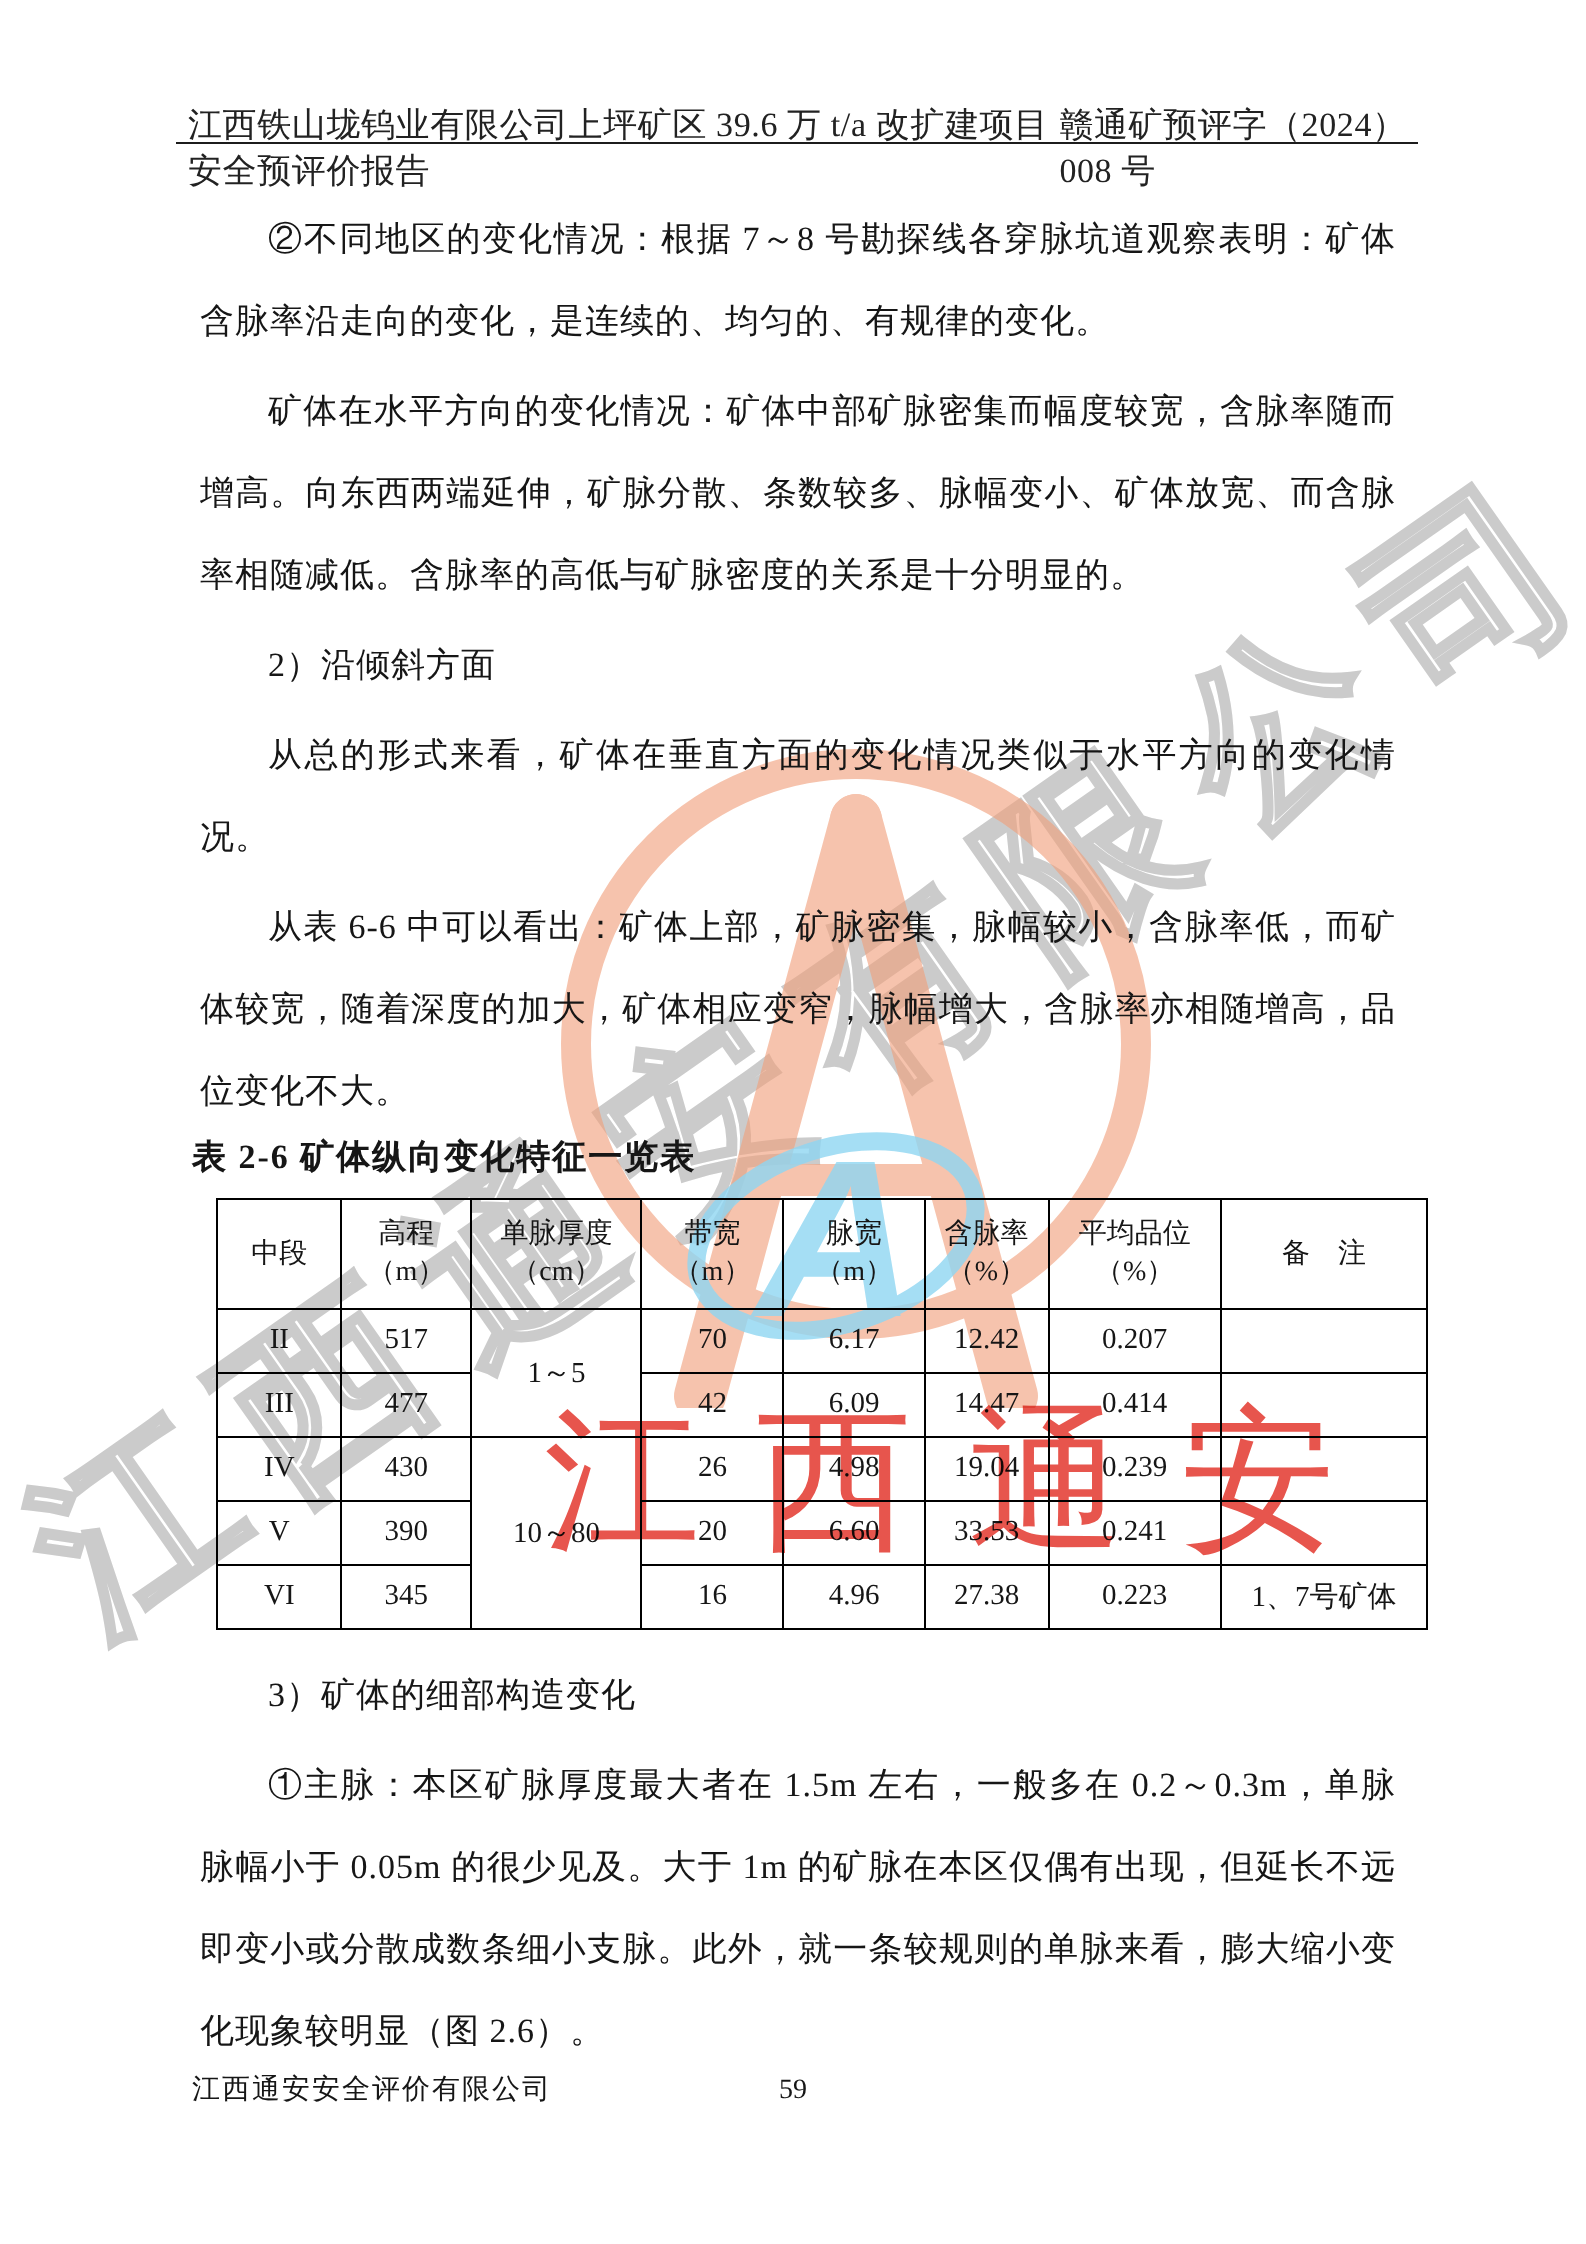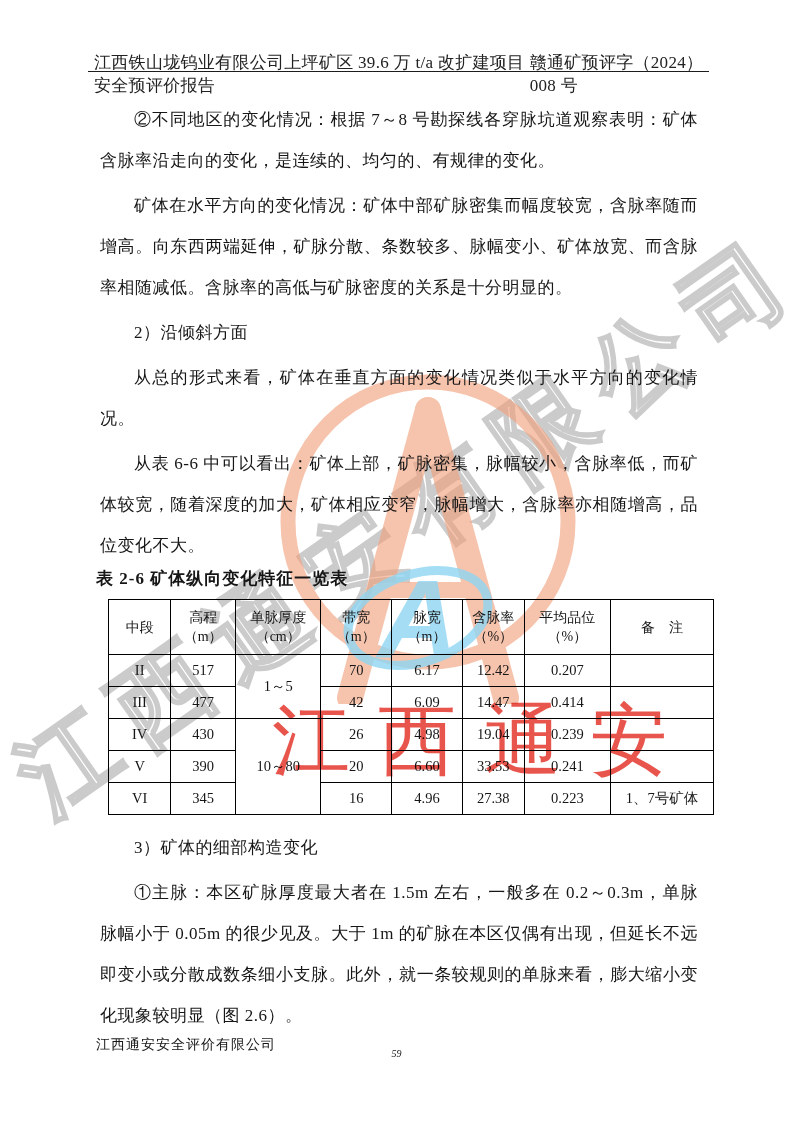--- a/index.html
+++ b/index.html
@@ -32,21 +32,21 @@
   table.t26 th,table.t26 td{
     border:1px solid #000;text-align:center;vertical-align:middle;
     padding:0;font-weight:normal;
   }
   table.t26 th{height:54px;font-size:14px;line-height:19px;white-space:pre-line;}
   table.t26 td{height:31px;font-size:14.5px;}
   .after-table{margin-top:6px;}
   
   .ftr{position:absolute;top:1032px;left:96px;right:96px;height:24px;font-size:14px;}
   .ftr-company{position:absolute;left:0;top:4px;letter-spacing:1px;}
-  .ftr-page{position:absolute;left:50%;top:16px;transform:translateX(-50%);font-size:10px;font-style:italic;}
+  .ftr-page{position:absolute;left:50%;top:6px;transform:translateX(-50%);font-size:14px;}
   
   .wm{position:absolute;inset:0;pointer-events:none;}
   .wm-diagonal{
     position:absolute;left:410px;top:525px;
     transform:translate(-50%,-50%) rotate(-35deg);
     white-space:nowrap;font-weight:bold;font-size:96px;letter-spacing:20px;
     color:transparent;-webkit-text-stroke:2.5px #cbcbcb;
     font-family:"Liberation Sans",sans-serif;z-index:1;
   }
   .wm-logo{position:absolute;left:278px;top:372px;z-index:2;opacity:.62;}

